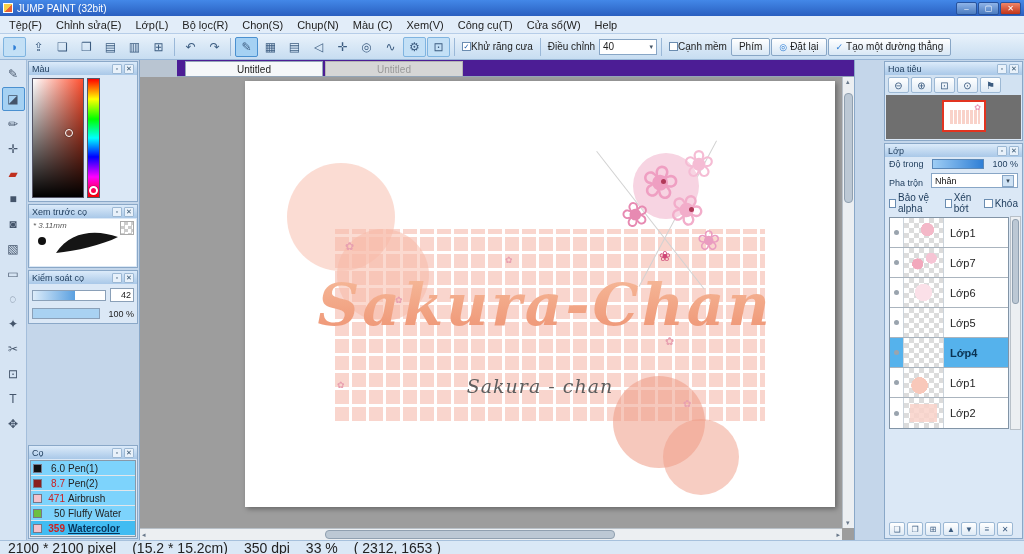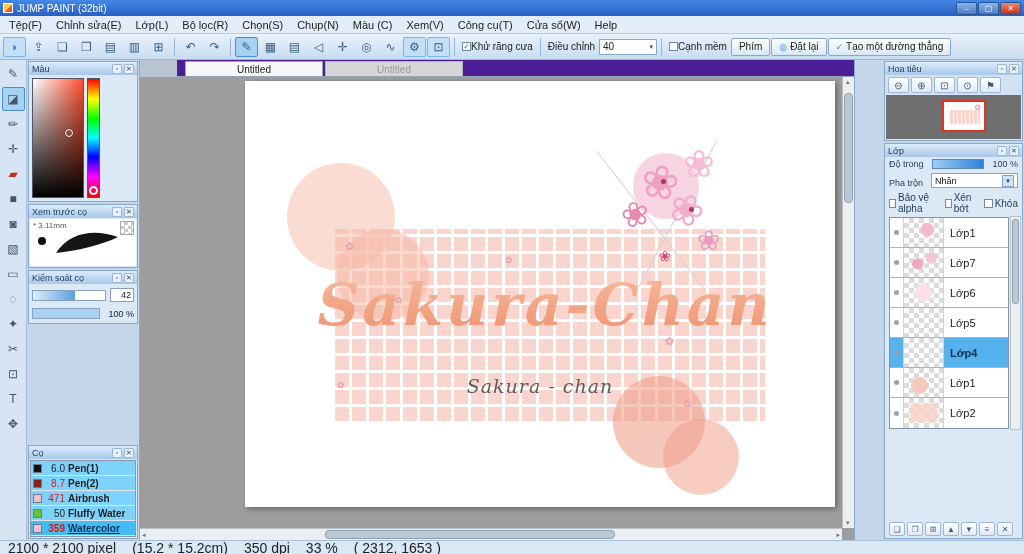--- a/index.html
+++ b/index.html
@@ -58,21 +58,21 @@
   .swatch-fg{position:absolute;left:0;top:0;width:15px;height:15px;background:#e8402a;border:1px solid #667;}
   .trans-swatch{width:13px;height:13px;margin-top:2px;border:1px solid #889;background-image:conic-gradient(#ccc 25%,#fff 25% 50%,#ccc 50% 75%,#fff 75%);background-size:6px 6px;}
   .rgbvals{margin-top:5px;font-size:8px;line-height:10px;color:#223;}
   .palette-icon{width:13px;height:13px;border-radius:50%;margin-top:6px;background:conic-gradient(#e33,#ee3,#3c3,#3cc,#33e,#e3e,#e33);border:1px solid #556;}
   .sv-box{position:relative;width:52px;height:120px;border:1px solid #556;background:linear-gradient(to top,#000,rgba(0,0,0,0)),linear-gradient(to right,#fff,#ff5030);}
   .sv-cursor{position:absolute;left:64%;top:42%;width:8px;height:8px;border:1px solid #fff;border-radius:50%;box-shadow:0 0 1px #000;}
   .hue-strip{position:relative;width:13px;height:120px;border:1px solid #556;background:linear-gradient(#f00,#ff0 17%,#0f0 34%,#0ff 50%,#00f 66%,#f0f 83%,#f00);}
   .hue-cursor{position:absolute;left:1px;bottom:2px;width:9px;height:9px;border:2px solid #fff;border-radius:50%;box-shadow:0 0 1px #000;}
 
   
-  .prev-body{position:relative;height:47px;background:#fff;margin:1px;}
+  .prev-body{position:relative;height:47px;background:#fff;margin:1px;font-style:italic;}
   .prev-size{position:absolute;left:3px;top:2px;font-size:8px;color:#555;}
   .prev-dot{position:absolute;left:8px;top:18px;width:8px;height:8px;border-radius:50%;background:#111;}
   .prev-stroke{position:absolute;left:22px;top:6px;}
   .prev-checker{position:absolute;right:2px;top:2px;width:14px;height:14px;background-image:conic-gradient(#ccc 25%,#fff 25% 50%,#ccc 50% 75%,#fff 75%);background-size:7px 7px;border:1px solid #aaa;}
 
   
   .ctl-body{padding:4px 3px;display:flex;flex-direction:column;gap:6px;}
   .ctl-row{display:flex;align-items:center;gap:4px;}
   .slider{flex:1;height:11px;background:#fff;border:1px solid #8aa0b8;position:relative;}
   .sfill1{position:absolute;left:0;top:0;bottom:0;width:58%;background:linear-gradient(90deg,#dcecfa,#5aa0e0);}
@@ -82,21 +82,21 @@
 
   .panel-spacer{flex:1;}
 
   
   .brush-list{margin:1px;background:#7dd3fc;border:1px solid #8898a8;}
   .brush-row{height:15px;display:flex;align-items:center;gap:3px;padding:0 2px;font-size:10px;border-bottom:1px solid #e2e6ea;}
   .brush-row.sel{background:#42bcf2;}
   .bsw{width:9px;height:9px;border:1px solid #778;flex:0 0 auto;}
   .bsz{width:20px;text-align:right;flex:0 0 auto;}
   .red-num{color:#cc2020;}
-  .bname{overflow:hidden;white-space:nowrap;font-weight:bold;}
+  .bname{overflow:hidden;white-space:nowrap;}
   .brush-row.sel .bname{font-weight:bold;color:#07355c;text-decoration:underline;}
   .brush-row.sel .bsz{font-weight:bold;}
 
   
   .canvasarea{flex:1;display:flex;flex-direction:column;min-width:0;background:#b9c5d2;}
   .tabbar{height:17px;display:flex;background:#4c1d95;border-bottom:1px solid #93a5b8;padding:1px 8px 0;margin-left:37px;}
   .tab{width:138px;display:flex;align-items:center;justify-content:center;font-size:10px;}
   .tab.active{background:#f5f7f9;border:1px solid #93a5b8;border-bottom:none;color:#222;}
   .tab.inactive{background:#d6d6d6;border:1px solid #b4b4b4;border-bottom:none;color:#999;margin-left:2px;}
   .viewport{flex:1;position:relative;background:#9d9d9d;overflow:hidden;}

